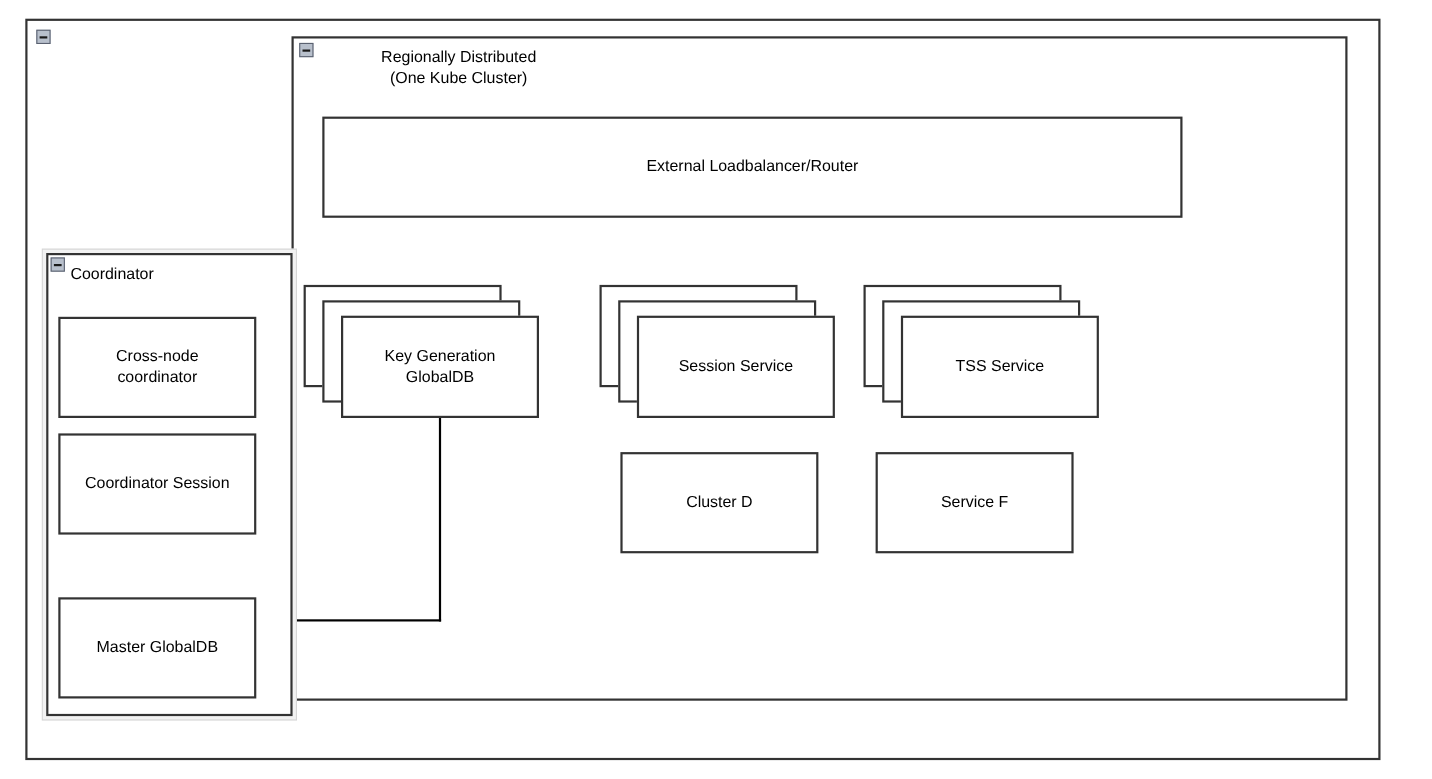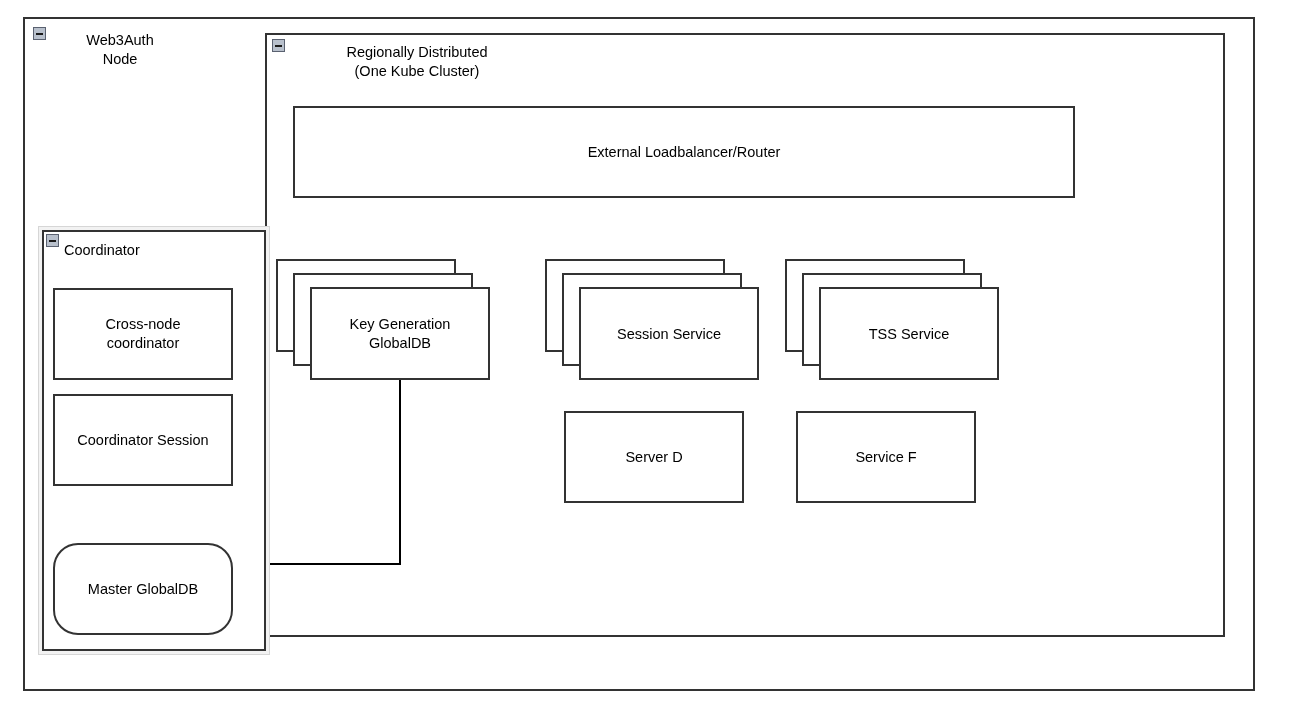--- a/index.html
+++ b/index.html
@@ -112,22 +112,20 @@
 </style>
 </head>
 <body>
 
 <div id="canvas">
 
   <div class="container-box" style="left:23px; top:17px; width:1232px; height:674px;"></div>
 
   <div class="collapse-icon" style="left:33px; top:27px;"></div>
 
-  <div class="container-title" style="left:50px; top:31px; width:140px;">Web3Auth
-Node</div>
 
   <div class="container-box" style="left:265px; top:33px; width:960px; height:604px;"></div>
 
   <div class="collapse-icon" style="left:272px; top:39px;"></div>
 
   <div class="container-title" style="left:292px; top:43px; width:250px;">Regionally Distributed
 (One Kube Cluster)</div>
 
   <div class="box" style="left:293px; top:106px; width:782px; height:92px;">
     <div class="box-text">External Loadbalancer/Router</div>
@@ -152,21 +150,21 @@
 
   <div class="stack" style="left:785px; top:259px; width:214px; height:121px;">
     <div class="layer back2" style="width:180px; height:93px;"></div>
     <div class="layer back1" style="width:180px; height:93px;"></div>
     <div class="layer front" style="width:180px; height:93px;">
       <div class="box-text">TSS Service</div>
     </div>
   </div>
 
   <div class="box" style="left:564px; top:411px; width:180px; height:92px;">
-    <div class="box-text">Server D</div>
+    <div class="box-text">Cluster D</div>
   </div>
 
   <div class="box" style="left:796px; top:411px; width:180px; height:92px;">
     <div class="box-text">Service F</div>
   </div>
 
   <div class="conn-line" style="left:399px; top:380px; width:2px; height:185px;"></div>
   <div class="conn-line" style="left:244px; top:563px; width:157px; height:2px;"></div>
   <div class="arrow-head" style="left:234px; top:558px;"></div>
 
@@ -180,17 +178,17 @@
 
   <div class="box" style="left:53px; top:288px; width:180px; height:92px;">
     <div class="box-text">Cross-node
 coordinator</div>
   </div>
 
   <div class="box" style="left:53px; top:394px; width:180px; height:92px;">
     <div class="box-text">Coordinator Session</div>
   </div>
 
-  <div class="box" style="left:53px; top:543px; width:180px; height:92px;border-radius:25px;">
+  <div class="box" style="left:53px; top:543px; width:180px; height:92px;">
     <div class="box-text">Master GlobalDB</div>
   </div>
 
 </div>
 
 </body></html>

